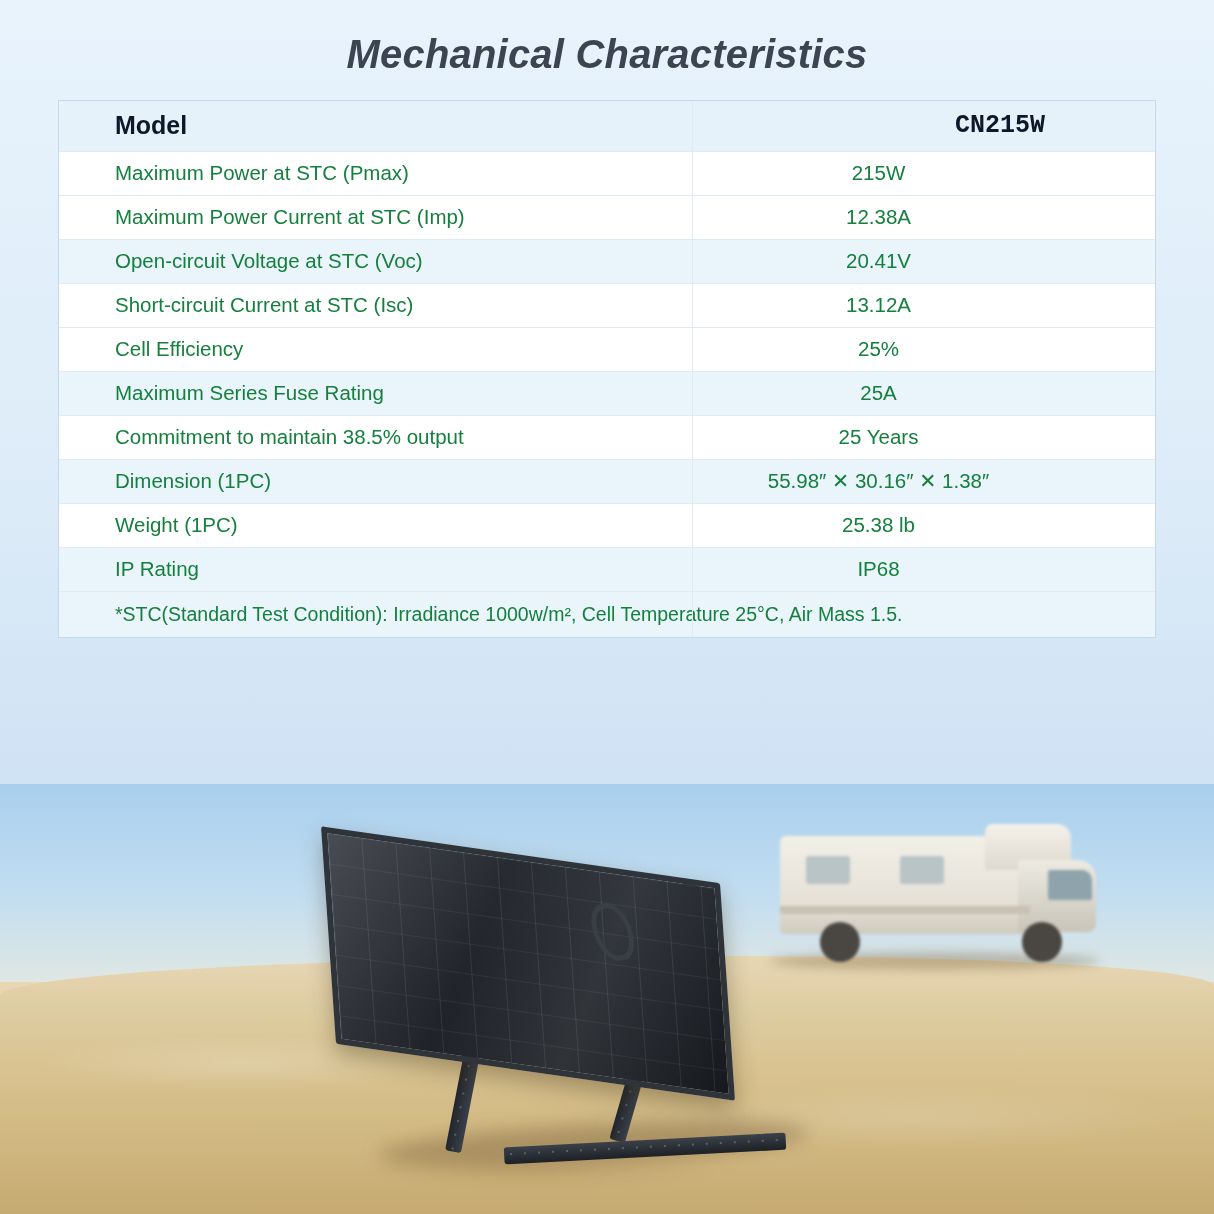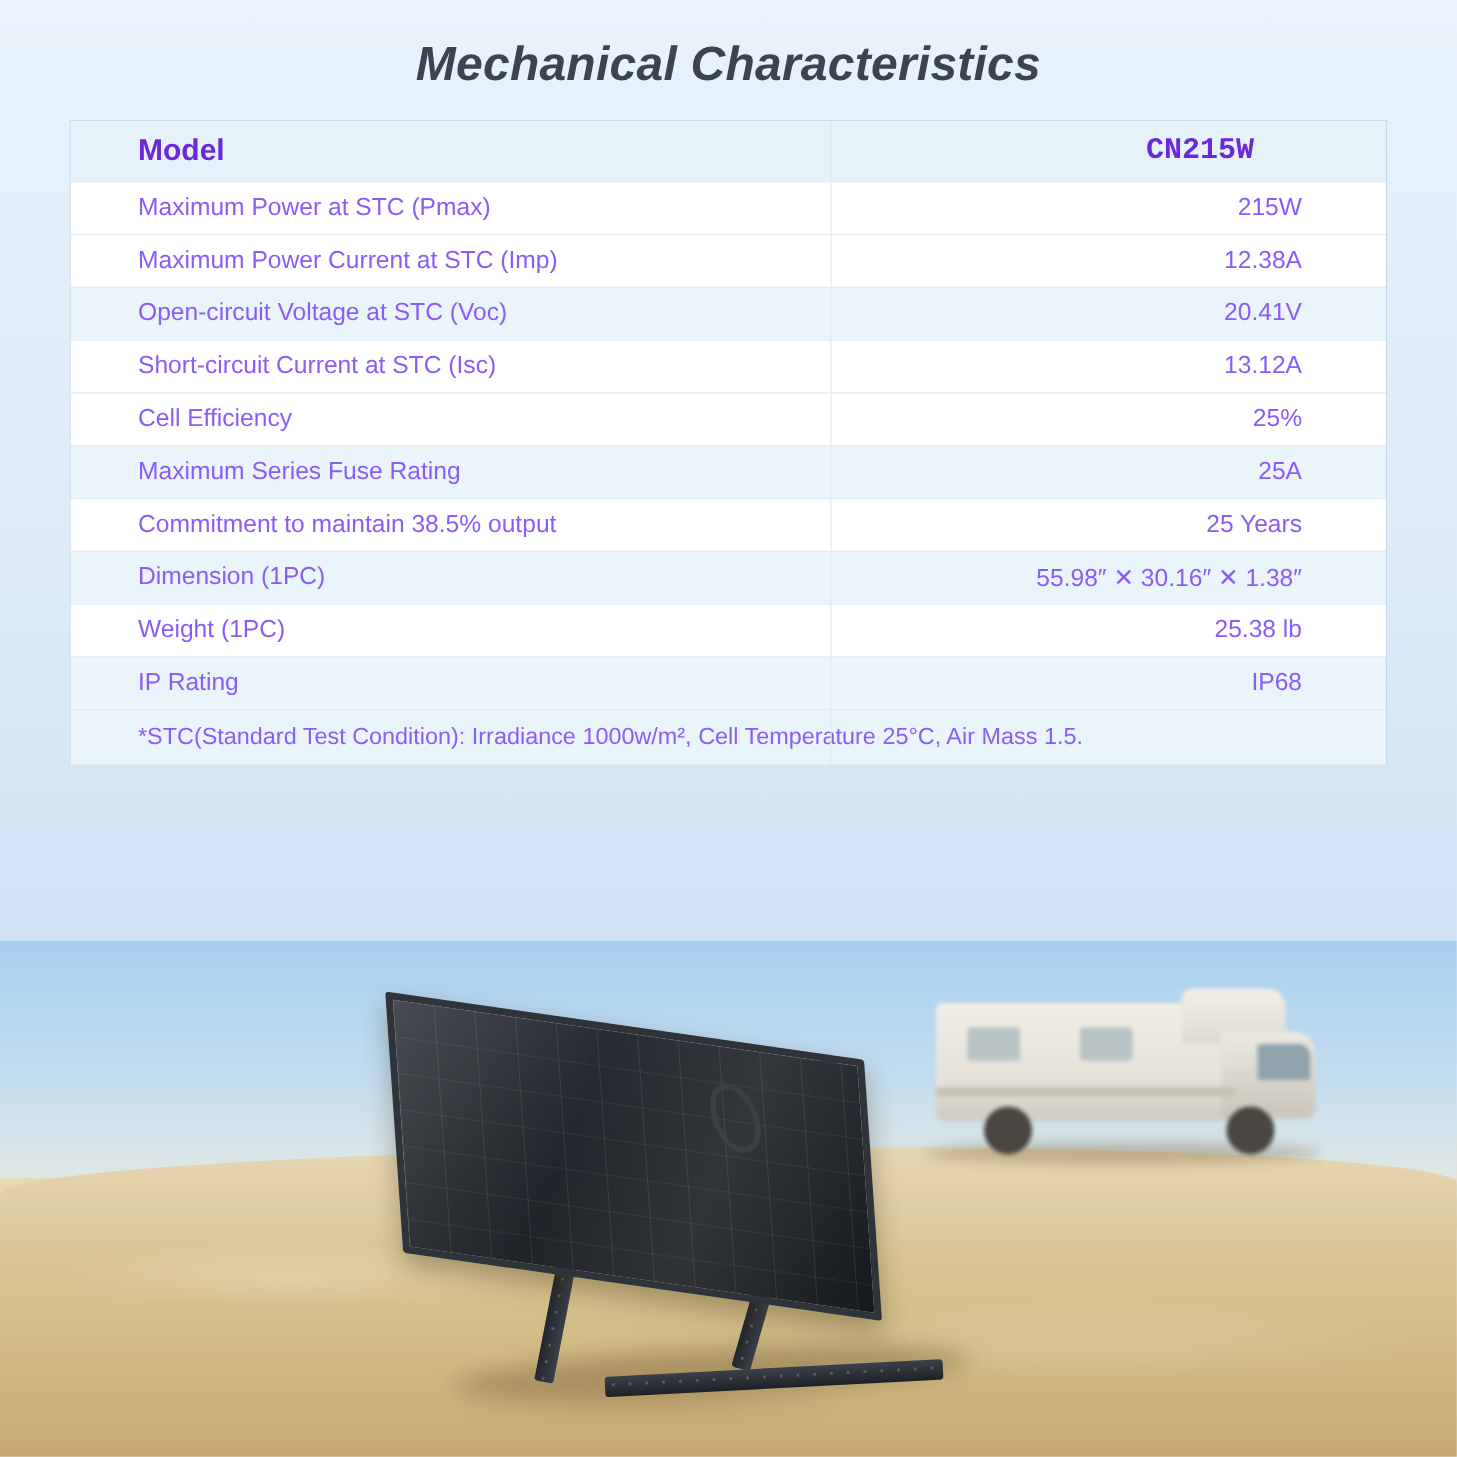--- a/index.html
+++ b/index.html
@@ -45,36 +45,36 @@
 
   table.spec {
     width: 100%;
     border-collapse: collapse;
     table-layout: fixed;
   }
   table.spec td {
     padding: 0 22px;
     height: 44px;
     font-size: 20.5px;
-    color: #8b5cf6;
+    color: #15803d;
     vertical-align: middle;
     border-bottom: 1px solid #dfeaf3;
   }
   table.spec tr.header td {
     height: 50px;
     font-size: 25px;
     font-weight: bold;
-    color: #6d28d9;
+    color: #0f172a;
     background: #e6f2fa;
   }
   table.spec tr.header td.label { padding-left: 56px; }
   table.spec tr.header td.value { text-align: right; padding-right: 110px; font-family: Liberation Mono, monospace; }
 
   table.spec td.label { padding-left: 56px; text-align: left; }
-  table.spec td.value { text-align: right; padding-right: 70px; }
+  table.spec td.value { text-align: center; padding-right: 112px; }
 
   table.spec tr.alt td { background: #eaf4fb; }
   table.spec tr.plain td { background: #ffffff; }
 
   .divider-col {
     position: absolute;
     left: 633px;
     top: 0;
     width: 1px;
     height: 100%;

